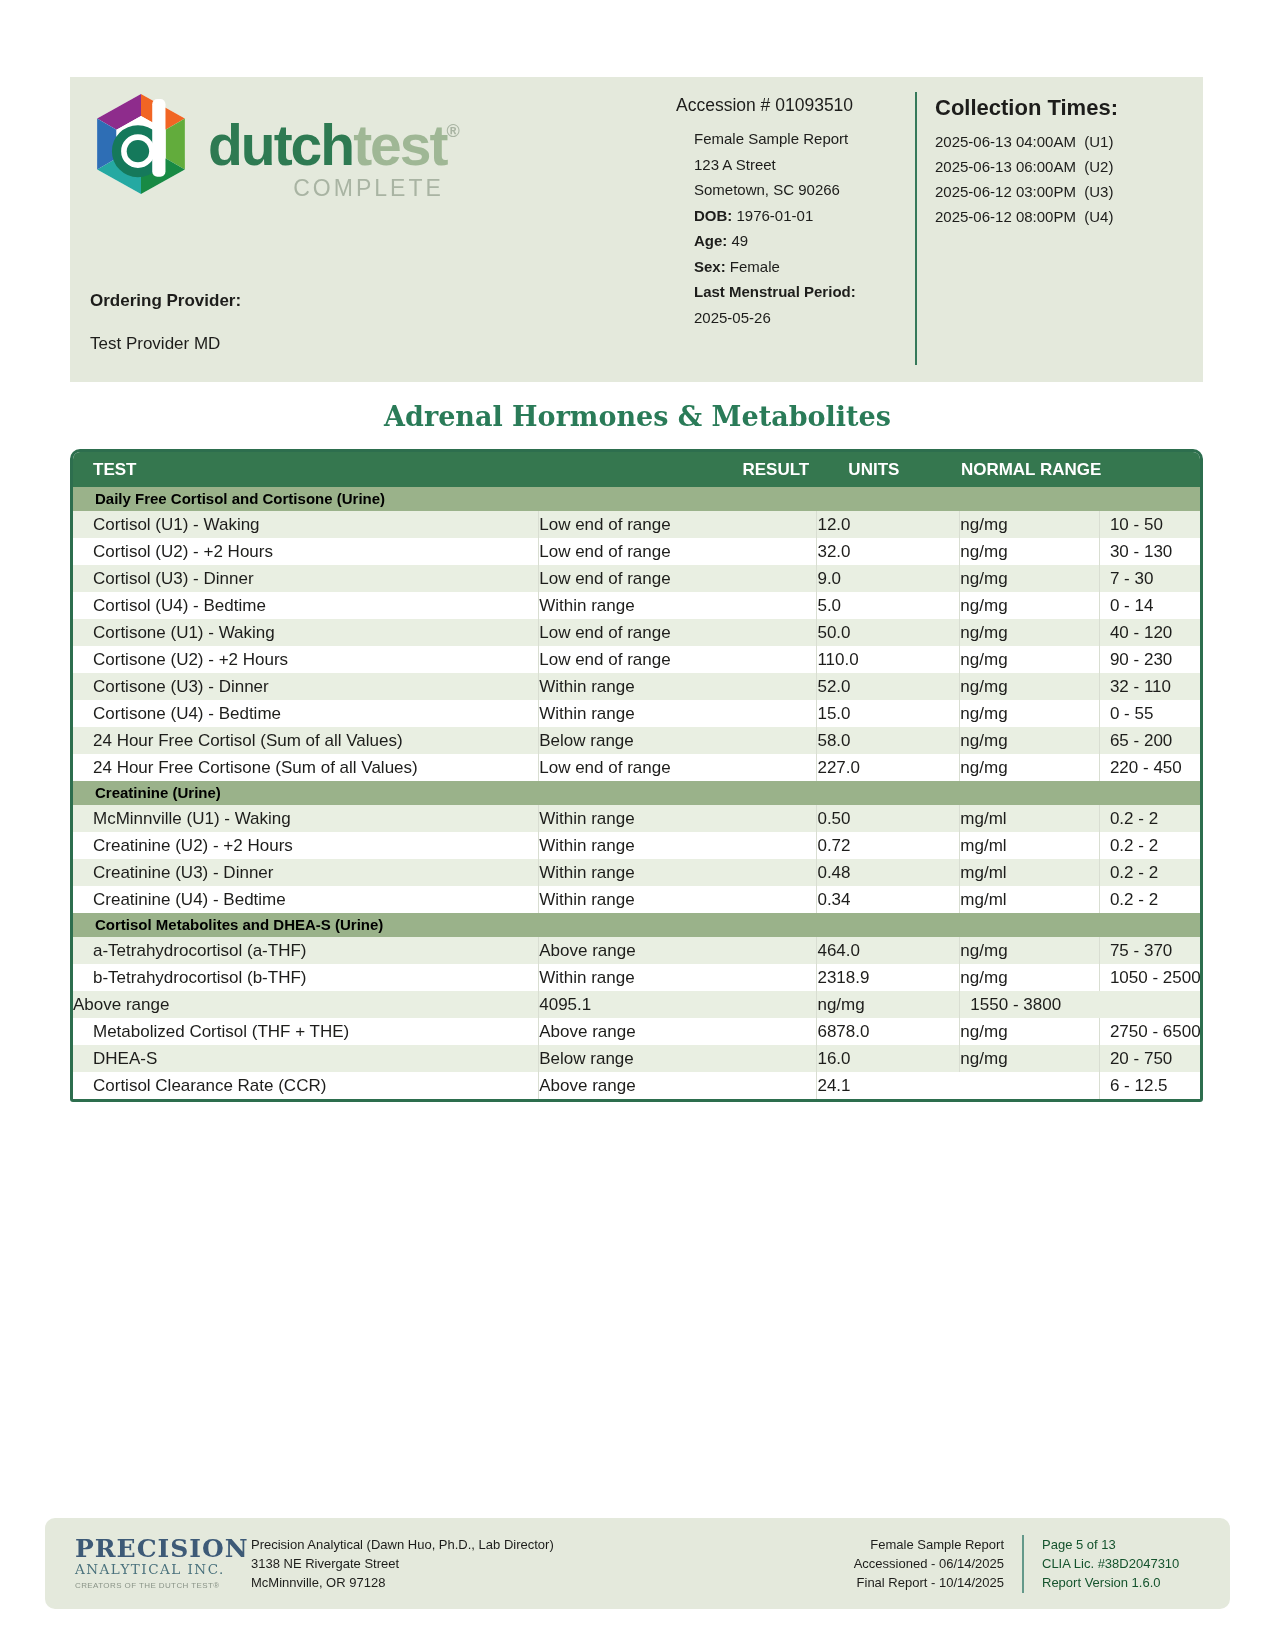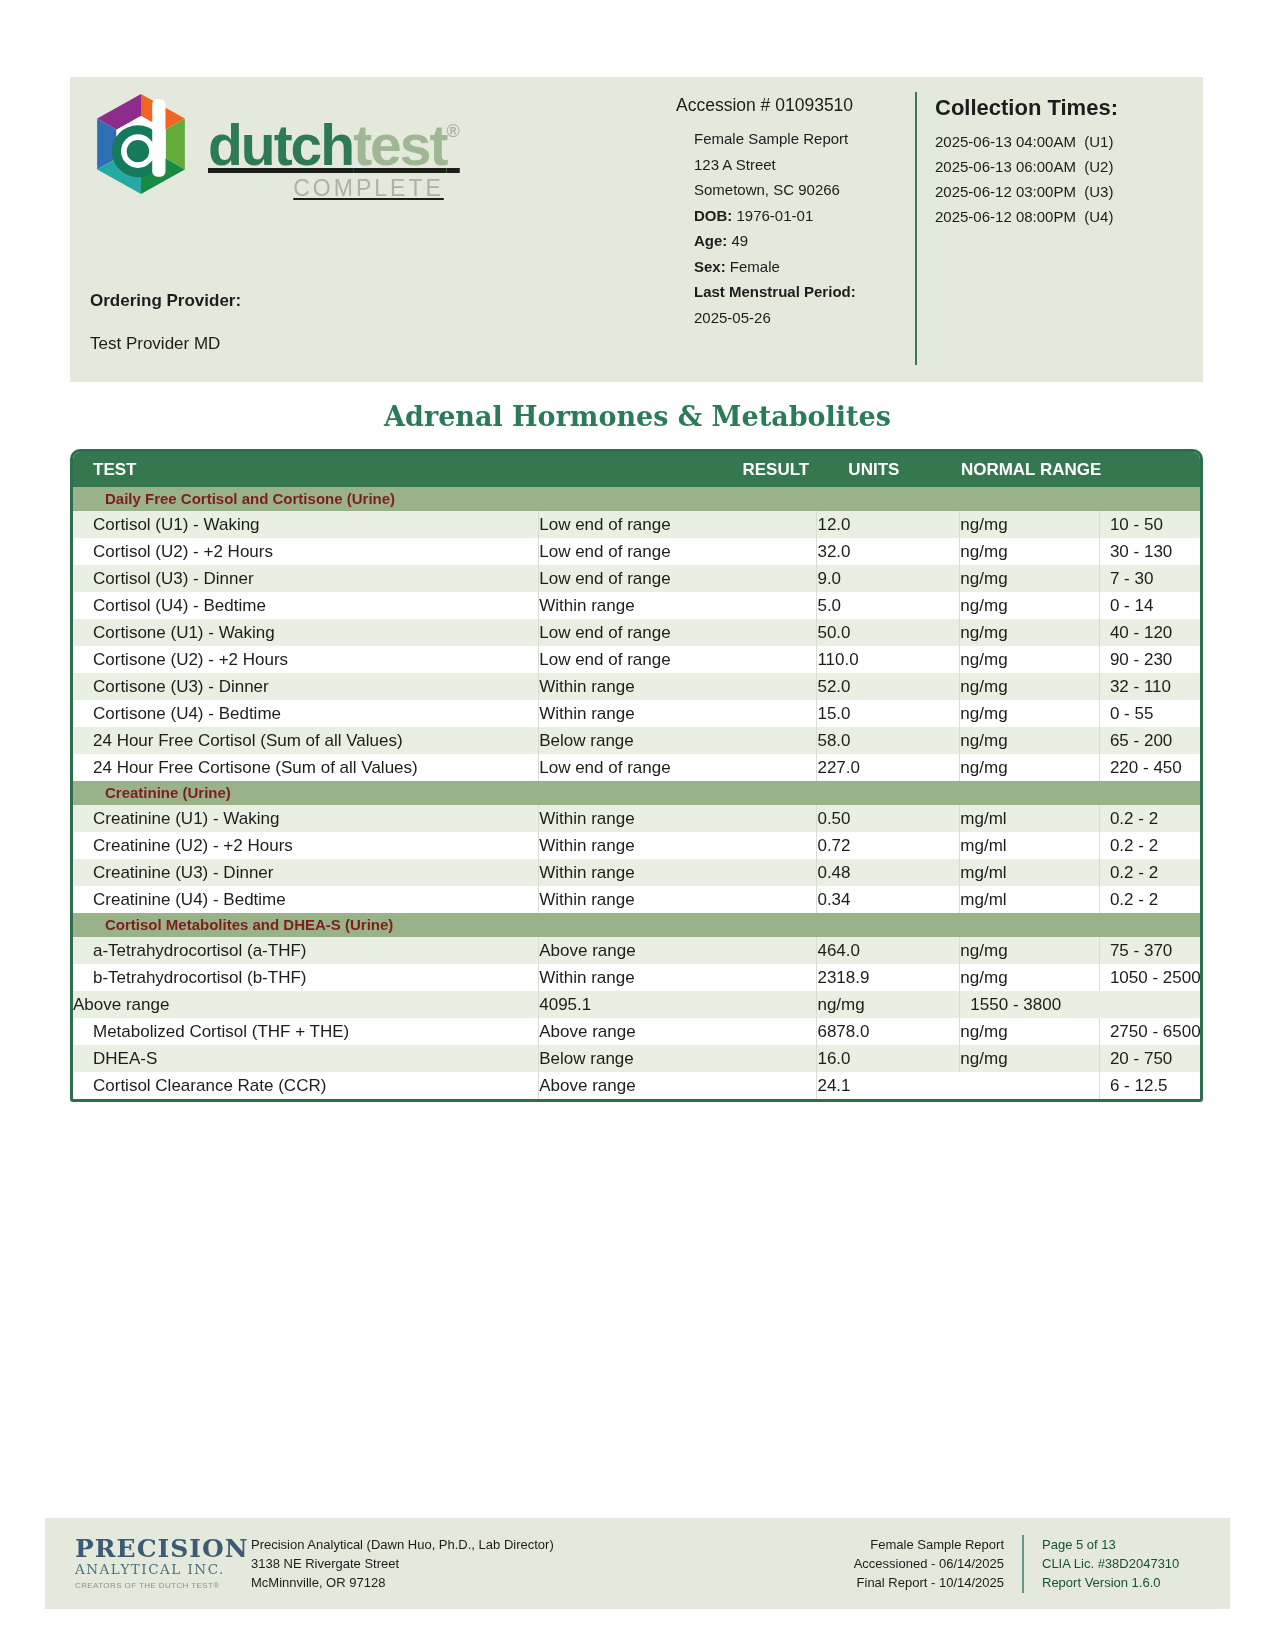--- a/index.html
+++ b/index.html
@@ -8,21 +8,21 @@
     position:relative; width:1275px; height:1650px; margin:0 auto;
     background:#ffffff; font-family:"Liberation Sans", sans-serif; color:#1d1d1b;
     overflow:hidden;
   }
 
   
   .header-block {
     position:absolute; left:70px; top:77px; width:1133px; height:305px;
     background:#e4e9dc;
   }
-  .logo-wrap { position:absolute; left:20px; top:14px; display:flex; align-items:flex-start;text-decoration:underline; }
+  .logo-wrap { position:absolute; left:20px; top:14px; display:flex; align-items:flex-start; }
   .hexlogo { width:102px; height:106px; }
   .wordmark { margin-left:16px; margin-top:10px; }
   .wordmark-line { font-weight:bold; font-size:57px; letter-spacing:-2px; line-height:60px; white-space:nowrap; }
   .wm-dutch { color:#2e7a52; }
   .wm-test  { color:#9fb795; }
   .wm-reg   { color:#a9b4a3; font-size:18px; font-weight:bold; vertical-align:28px; letter-spacing:0; }
   .wm-complete { text-align:right; color:#a9b4a3; font-size:23px; letter-spacing:3px; line-height:26px; margin-top:0px; padding-right:16px; }
 
   .ordering-label { position:absolute; left:20px; top:214px; font-size:17px; font-weight:bold; }
   .ordering-name  { position:absolute; left:20px; top:257px; font-size:17px; }
@@ -54,35 +54,35 @@
     display:grid;
     grid-template-columns: 38.0% 21.4% 9.4% 9.1% 22.1%;
     align-items:center;
   }
   .thead-row {
     background:#35774f; color:#ffffff; height:35px;
     font-weight:bold; font-size:17px;
   }
   .thead-row .cell { line-height:35px; }
   .section-row {
-    background:#9ab28a; color:#7f1d1d; height:24px; line-height:24px;
-    font-weight:bold; font-size:15px; padding-left:32px;
+    background:#9ab28a; color:#000000; height:24px; line-height:24px;
+    font-weight:bold; font-size:15px; padding-left:22px;
   }
   .data-row { height:27px; font-size:17px;gap:37px; }
   .data-row.tint  { background:#e9efe2; }
   .data-row.plain { background:#ffffff; }
   .cell { line-height:27px; white-space:nowrap; overflow:hidden; }
   .c-test, .thead-row .c-test { padding-left:20px; }
   .data-row .cell + .cell { border-left:1px solid #d9ded2; }
   .c-range, .thead-row .c-range { padding-left:10px; }
 
   
   .footer-block {
     position:absolute; left:45px; top:1518px; width:1185px; height:91px;
-    background:#e4e9dc; display:flex; align-items:center;
+    background:#e4e9dc; display:flex; align-items:center;border-radius:10px;
   }
   .plogo { margin-left:30px; width:162px; flex:0 0 auto; }
   .plogo-line1 { font-family:"DejaVu Serif", serif; font-weight:bold; font-size:25px; line-height:24px; color:#3d5a77; letter-spacing:1px; }
   .plogo-line2 { font-family:"DejaVu Serif", serif; font-size:13.5px; line-height:16px; color:#49717c; letter-spacing:1.5px; }
   .plogo-line3 { font-size:8px; color:#8a9488; letter-spacing:0.4px; margin-top:4px; }
   .lab-address { margin-left:14px; font-size:13px; line-height:19px; color:#1d1d1b; flex:0 0 auto; }
   .footer-spacer { flex:1 1 auto; }
   .report-meta { text-align:right; font-size:13px; line-height:19px; color:#1d1d1b; flex:0 0 auto; }
   .footer-divider { width:2px; height:58px; background:#64998a; margin:0 18px; flex:0 0 auto; }
   .page-meta { font-size:13px; line-height:19px; color:#14532d; width:188px; flex:0 0 auto; }
@@ -216,21 +216,21 @@
         </div>
         <div class="data-row plain">
           <div class="cell c-test">24 Hour Free Cortisone (Sum of all Values)</div>
           <div class="cell c-status">Low end of range</div>
           <div class="cell c-result">227.0</div>
           <div class="cell c-units">ng/mg</div>
           <div class="cell c-range">220 - 450</div>
         </div>
         <div class="section-row">Creatinine (Urine)</div>
         <div class="data-row tint">
-          <div class="cell c-test">Creatinine (U1) - Waking</div>
+          <div class="cell c-test">McMinnville (U1) - Waking</div>
           <div class="cell c-status">Within range</div>
           <div class="cell c-result">0.50</div>
           <div class="cell c-units">mg/ml</div>
           <div class="cell c-range">0.2 - 2</div>
         </div>
         <div class="data-row plain">
           <div class="cell c-test">Creatinine (U2) - +2 Hours</div>
           <div class="cell c-status">Within range</div>
           <div class="cell c-result">0.72</div>
           <div class="cell c-units">mg/ml</div>

